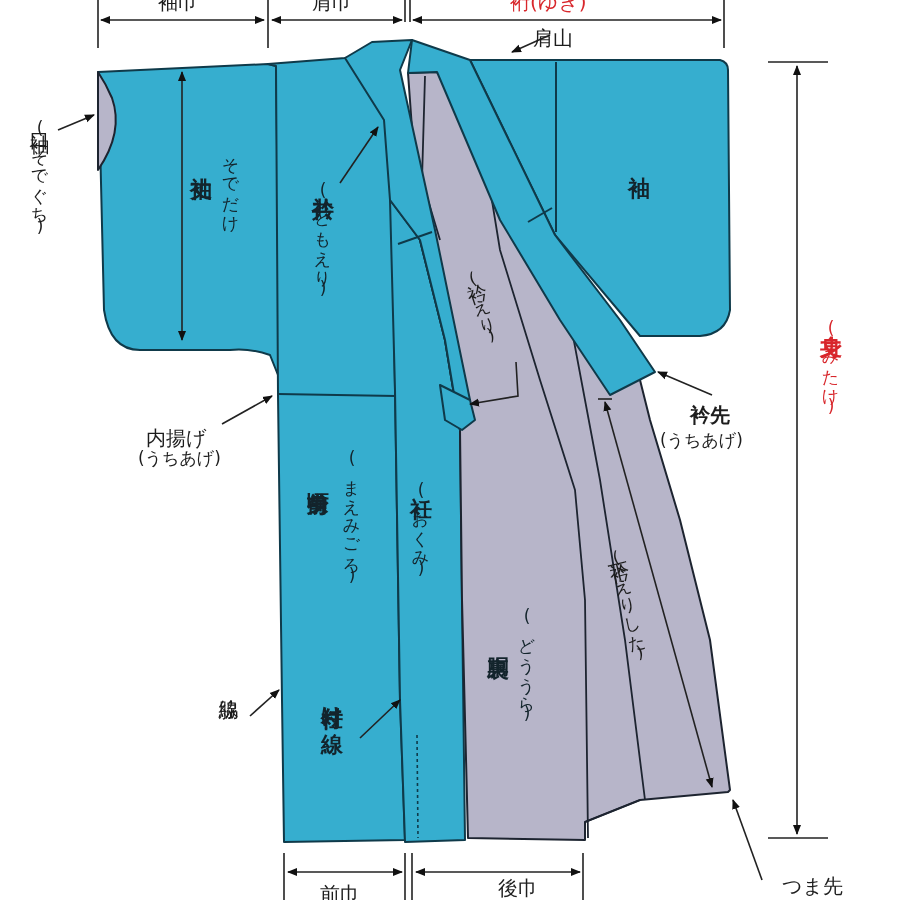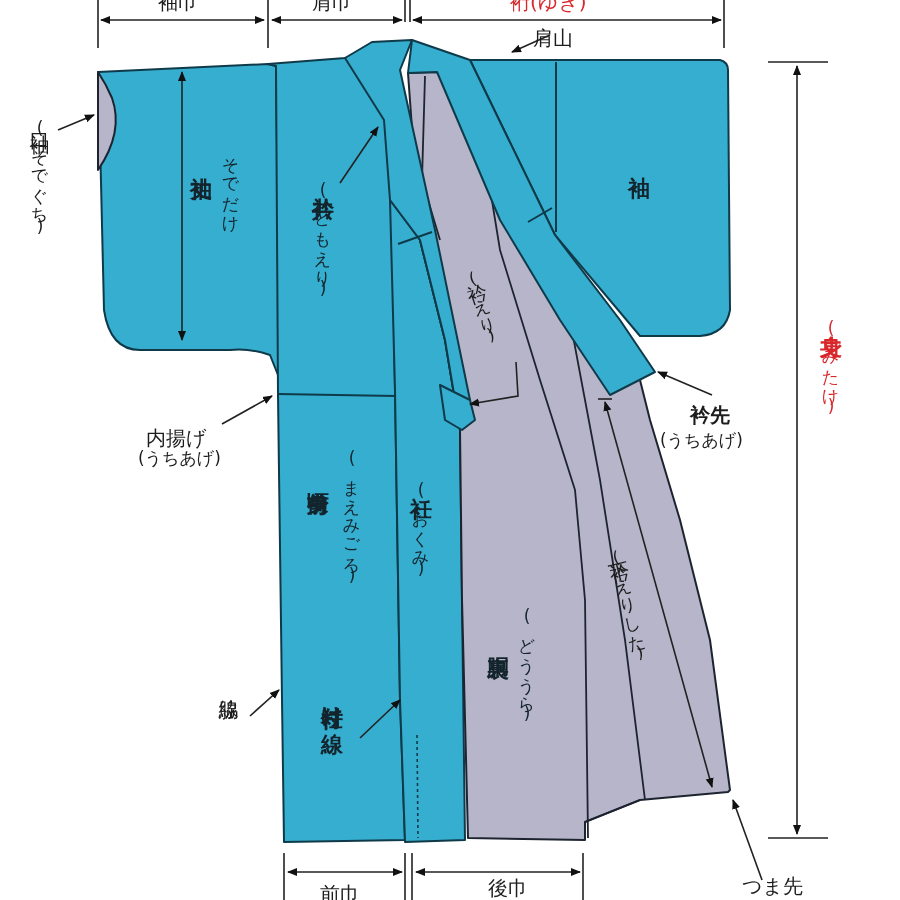--- a/index.html
+++ b/index.html
@@ -160,16 +160,16 @@
 <div class="lbl big dark vert" style="left:487px;top:640px;">胴裏</div>
 <div class="lbl sm dark vert" style="left:518px;top:606px;">(どううら)</div>
 
 <div class="lbl mid vert" style="left:604px;top:550px;transform:rotate(-14deg);transform-origin:top left;">
   <span>衿下</span><span class="sm">(えりした)</span>
 </div>
 
 <div class="lbl mid vert" style="left:219px;top:684px;">脇線</div>
 <div class="lbl big dark vert" style="left:321px;top:690px;">衽付け線</div>
 
-<div class="lbl mid" style="left:742px;top:876px;">つま先</div>
+<div class="lbl mid" style="left:782px;top:876px;">つま先</div>
 
 <div class="lbl mid" style="left:320px;top:884px;">前巾</div>
-<div class="lbl mid" style="left:488px;top:878px;">後巾</div>
+<div class="lbl mid" style="left:498px;top:878px;">後巾</div>
 
 </body></html>

